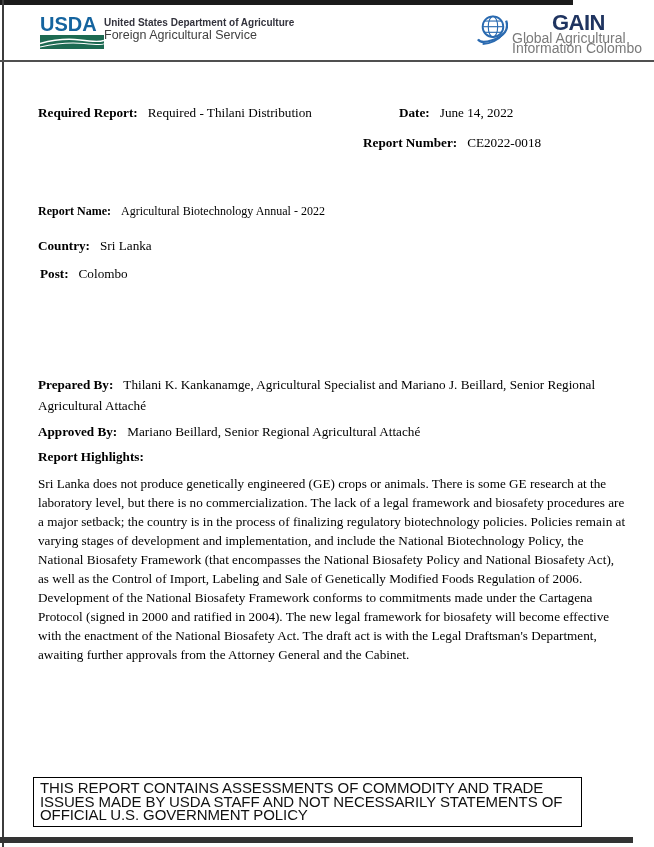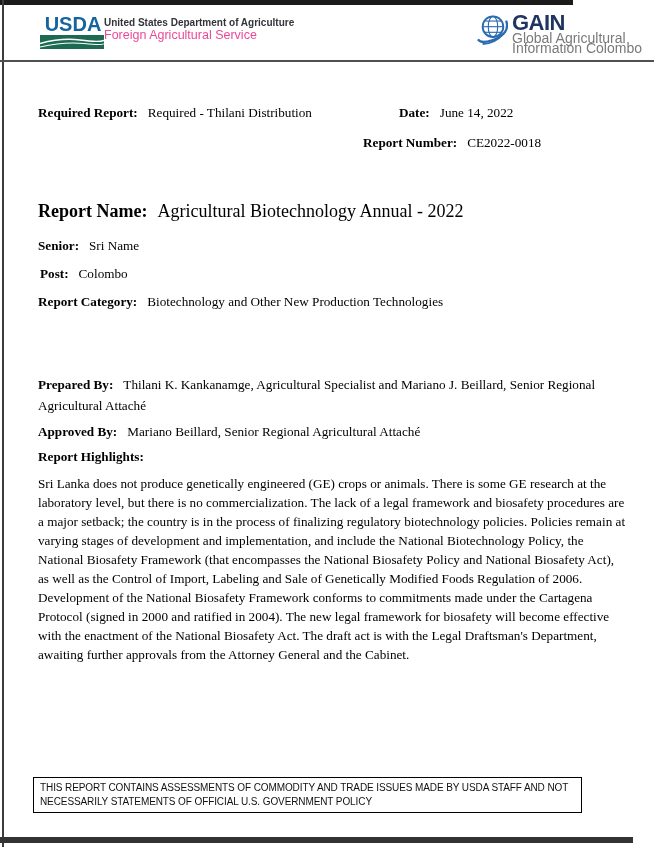--- a/index.html
+++ b/index.html
@@ -8,56 +8,56 @@
     background:#ffffff; overflow:hidden;
     font-family:"Liberation Serif", serif; color:#000;
   }
   
   .top-bar   { position:absolute; left:0; top:0; width:573px; height:5px; background:#1b1b1b; }
   .left-edge { position:absolute; left:2px; top:0; width:2px; height:847px; background:#3c3c3c; }
   .header-rule { position:absolute; left:0; top:60px; width:654px; height:2px; background:#505050; }
   .bottom-bar { position:absolute; left:0; top:837px; width:633px; height:6px; background:#333333; }
 
   
-  .usda-logo { position:absolute; left:40px; top:14px; width:66px;text-align:center; }
+  .usda-logo { position:absolute; left:40px; top:14px; width:66px; }
   .usda-word { display:block; font-family:"Liberation Sans", sans-serif; font-weight:bold;
                font-size:20px; line-height:20px; color:#15649f; letter-spacing:0px; }
   .usda-green { display:block; margin-top:1px; }
   .agency { position:absolute; left:104px; top:17px; font-family:"Liberation Sans", sans-serif; }
   .agency-1 { font-size:10px; font-weight:bold; color:#33333d; line-height:11px; }
-  .agency-2 { font-size:12.5px; color:#ec4899; line-height:15px; }
+  .agency-2 { font-size:12.5px; color:#404040; line-height:15px; }
   .gain-logo { position:absolute; left:477px; top:13px; display:flex; }
   .gain-globe { width:31px; height:33px; }
   .gain-text { margin-left:4px; font-family:"Liberation Sans", sans-serif; }
-  .gain-acronym { font-size:22px; font-weight:bold; color:#1f3460; line-height:20px; letter-spacing:-0.5px; }
+  .gain-acronym { font-size:22px; font-weight:bold; color:#1f3460; line-height:20px; letter-spacing:-0.5px;margin-left:40px; }
   .gain-sub { font-size:14px; font-weight:normal; color:#7a7a7a; line-height:10px; }
 
   
   .line { position:absolute; margin:0; font-size:13.2px; line-height:17px; }
   .lbl { font-weight:bold; }
   .lbl-gap { display:inline-block; width:10px; }
   .required-row { left:38px; top:104px; }
   .date-row { left:399px; top:104px; }
   .report-number-row { left:363px; top:134px; }
 
-  .report-name-row { left:38px; top:200px; font-size:18px; line-height:22px; }
+  .report-name-row { left:38px; top:200px; font-size:12px; line-height:22px; }
   .country-row { left:38px; top:237px; }
   .post-row { left:40px; top:265px;text-align:right; }
   .category-row { left:38px; top:293px; }
 
   .prepared-row { left:38px; top:375px; width:568px; line-height:20.5px; }
   .approved-row { left:38px; top:423px; }
   .highlights-row { left:38px; top:448px; }
   .highlights-text { left:38px; top:474px; width:588px; line-height:19px; text-align:left; }
 
   
   .disclaimer-box {
     position:absolute; left:33px; top:777px; width:549px; box-sizing:border-box;
     border:1px solid #000; padding:3px 6px 4px 6px;
-    font-family:"Liberation Sans", sans-serif; font-size:10px; line-height:13.5px;
+    font-family:"Liberation Sans", sans-serif; font-size:15px; line-height:13.5px;
     letter-spacing:-0.1px; color:#111;
   }
 </style>
 </head>
 <body>
 
 <div class="page">
 
   <div class="top-bar"></div>
   <div class="left-edge"></div>
@@ -97,25 +97,24 @@
   <div class="header-rule"></div>
 
   <p class="line required-row"><b class="lbl">Required Report:</b><span class="lbl-gap"></span><span>Required - Thilani Distribution</span></p>
 
   <p class="line date-row"><b class="lbl">Date:</b><span class="lbl-gap"></span><span>June 14, 2022</span></p>
 
   <p class="line report-number-row"><b class="lbl">Report Number:</b><span class="lbl-gap"></span><span>CE2022-0018</span></p>
 
   <p class="line report-name-row"><b class="lbl">Report Name:</b><span class="lbl-gap"></span><span>Agricultural Biotechnology Annual - 2022</span></p>
 
-  <p class="line country-row"><b class="lbl">Senior:</b><span class="lbl-gap"></span><span>Sri Name</span></p>
+  <p class="line country-row"><b class="lbl">Country:</b><span class="lbl-gap"></span><span>Sri Lanka</span></p>
 
   <p class="line post-row"><b class="lbl">Post:</b><span class="lbl-gap"></span><span>Colombo</span></p>
 
-  <p class="line category-row"><b class="lbl">Report Category:</b><span class="lbl-gap"></span><span>Biotechnology and Other New Production Technologies</span></p>
 
   <p class="line prepared-row"><b class="lbl">Prepared By:</b><span class="lbl-gap"></span><span>Thilani K. Kankanamge, Agricultural Specialist and Mariano J. Beillard, Senior Regional Agricultural Attaché</span></p>
 
   <p class="line approved-row"><b class="lbl">Approved By:</b><span class="lbl-gap"></span><span>Mariano  Beillard, Senior Regional Agricultural Attaché</span></p>
 
   <p class="line highlights-row"><b class="lbl">Report Highlights:</b></p>
 
   <p class="line highlights-text">Sri Lanka does not produce genetically engineered (GE) crops or animals. There is some GE research at the laboratory level, but there is no commercialization. The lack of a legal framework and biosafety procedures are a major setback; the country is in the process of finalizing regulatory biotechnology policies. Policies remain at varying stages of development and implementation, and include the National Biotechnology Policy, the National Biosafety Framework (that encompasses the National Biosafety Policy and National Biosafety Act), as well as the Control of Import, Labeling and Sale of Genetically Modified Foods Regulation of 2006. Development of the National Biosafety Framework conforms to commitments made under the Cartagena Protocol (signed in 2000 and ratified in 2004). The new legal framework for biosafety will become effective with the enactment of the National Biosafety Act. The draft act is with the Legal Draftsman's Department, awaiting further approvals from the Attorney General and the Cabinet.</p>
 
   <div class="disclaimer-box"><span>THIS REPORT CONTAINS ASSESSMENTS OF COMMODITY AND TRADE ISSUES MADE BY USDA STAFF AND NOT NECESSARILY STATEMENTS OF OFFICIAL U.S. GOVERNMENT POLICY</span></div>

